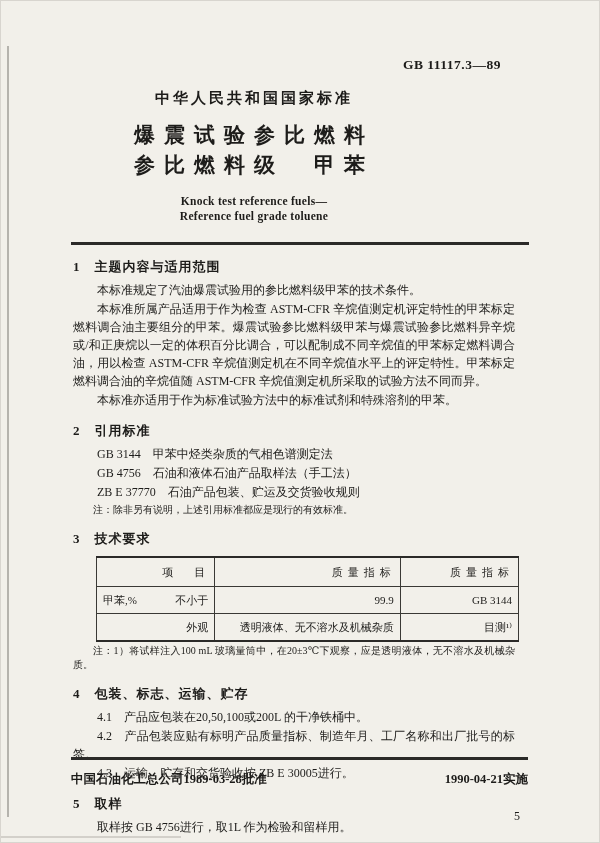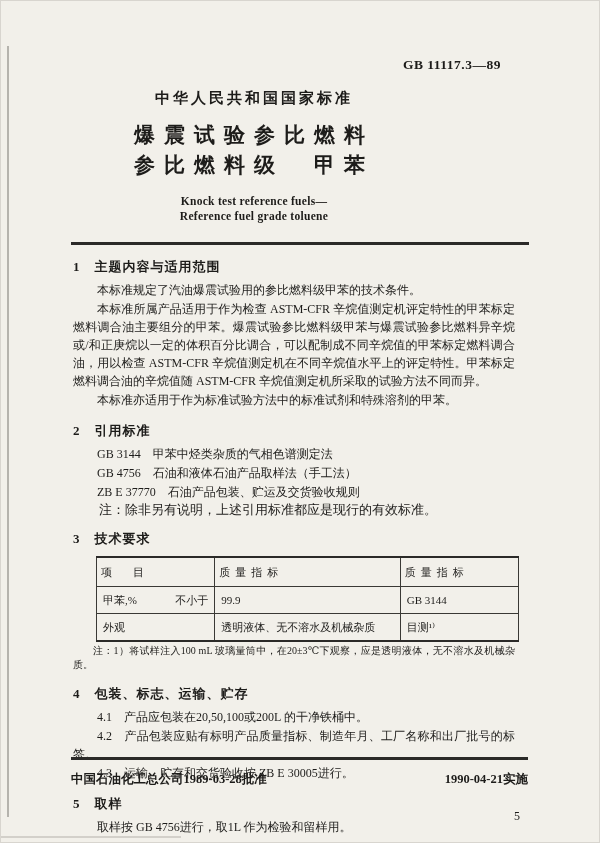--- a/index.html
+++ b/index.html
@@ -49,33 +49,33 @@
     margin: 4px 72px 0 72px;
     font-size: 12px; line-height: 18px; text-align: justify;
   }
   .doc-body h2 {
     font-size: 13px; font-weight: bold; margin: 13px 0 5px 0;
     letter-spacing: 1px; text-align: left;
   }
   .doc-body p { margin: 0 12px 1px 0; text-indent: 2em; }
   .plain { text-indent: 0; }
   .refs div { padding-left: 2em; line-height: 19px; }
-  .small-note { font-size: 13px; line-height: 15px; margin: 3px 0 0 22px; text-indent: 0; }
+  .small-note { font-size: 10px; line-height: 15px; margin: 3px 0 0 22px; text-indent: 0; }
 
   
   table.spec-table {
     border-collapse: collapse;
     margin: 8px 8px 2px 23px;
     width: calc(100% - 31px);
     font-size: 11px;
     border-top: 2px solid #2b2a28;
     border-bottom: 2px solid #2b2a28;
   }
   table.spec-table th, table.spec-table td {
-    border: 1px solid #3a3935; padding: 4px 6px; text-align: left;
+    border: 1px solid #3a3935; padding: 4px 6px; text-align: right;
   }
   table.spec-table th { font-weight: normal; letter-spacing: 5px; padding: 5px 4px; }
   td.c-left { text-align: left; }
   .cell-split { display: flex; justify-content: space-between; }
   .tbl-note { font-size: 10px; line-height: 14px; margin: 3px 0 0 28px; text-indent: 0; }
 
   
   .doc-footer { position: absolute; left: 70px; right: 71px; top: 756px; }
   .rule-bottom { height: 2.5px; background: #2b2a28; }
   .footer-row {

